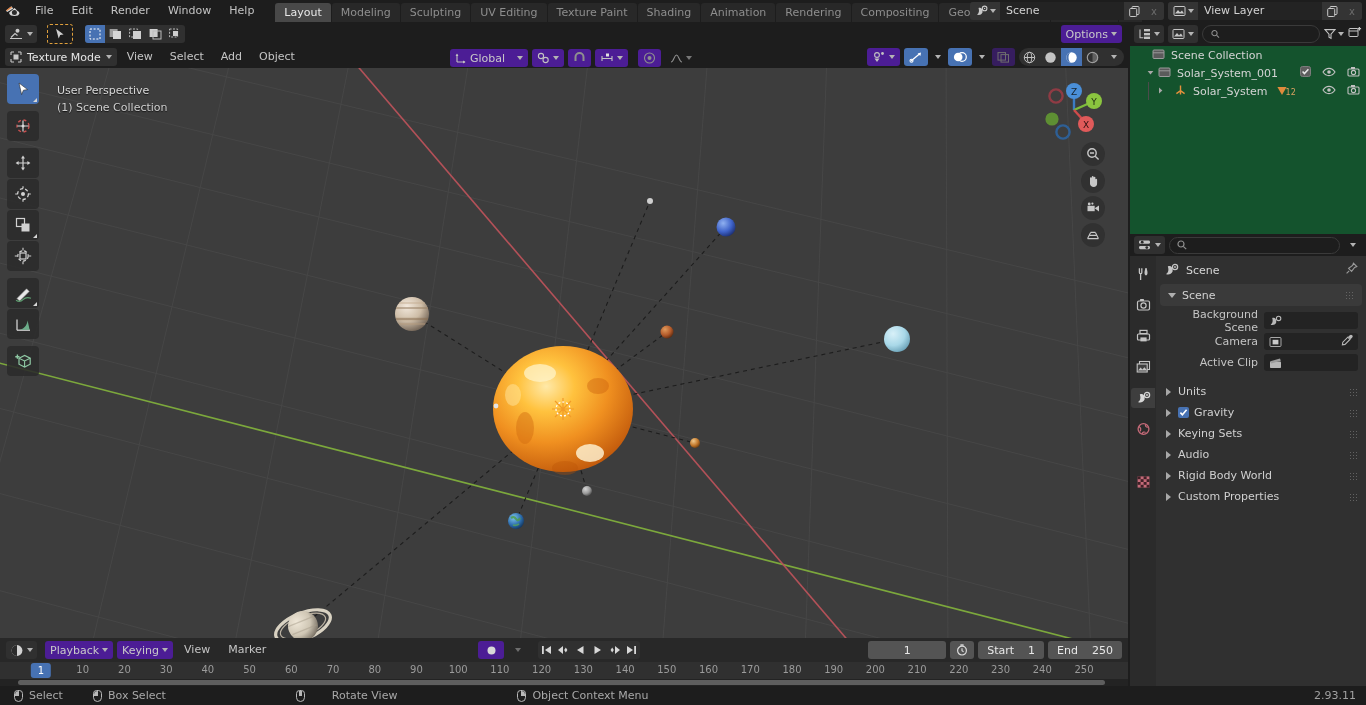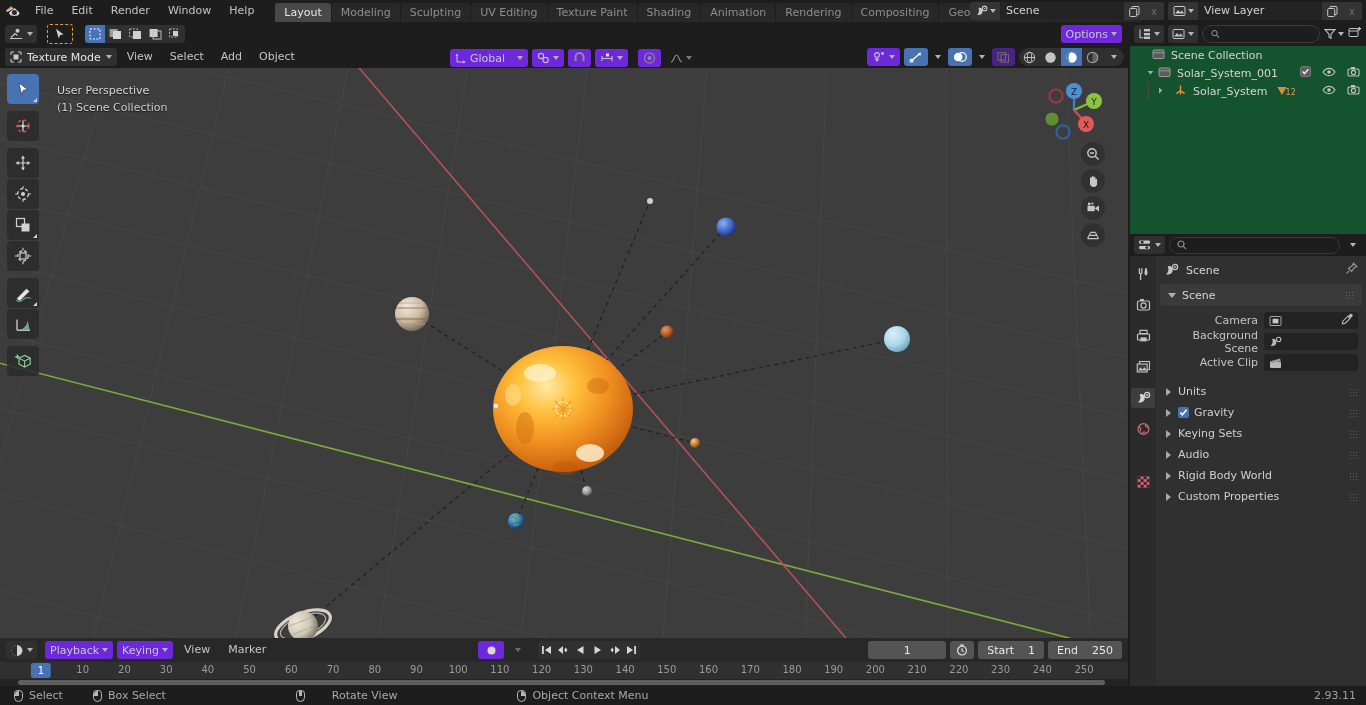--- a/index.html
+++ b/index.html
@@ -43,21 +43,21 @@
 
   
   .vp-header {
     position: absolute; top: 22px; left: 0; width: 1128px; height: 46px;
     background: #1d1d1d;
   }
   .vp-row1 { position: absolute; top: 0; left: 0; height: 24px; width: 1128px; display: flex; align-items: center; padding-left: 5px; gap: 4px; }
   .vp-row2 { position: absolute; top: 24px; left: 0; height: 22px; width: 1128px; display: flex; align-items: center; padding-left: 5px; gap: 3px; }
   .hbtn {
     height: 18px; display: flex; align-items: center; gap: 3px;
-    padding: 0 5px; background: #6d28d9; border-radius: 3px; color: #c9c9c9; font-size: 11px;
+    padding: 0 5px; background: #4c1d95; border-radius: 3px; color: #c9c9c9; font-size: 11px;
   }
   .hbtn.flat { background: transparent; }
   .hbtn.active { background: #4772b3; color: #fff; }
   .editor-type { background:#303030; border-radius:3px; height:18px; display:flex; align-items:center; padding:0 4px; gap:3px; }
   .seg { display: flex; background: #303030; border-radius: 3px; overflow: hidden; height: 18px; }
   .seg > div { width: 20px; height: 18px; display: flex; align-items: center; justify-content: center; }
   .seg > div.on { background: #4772b3; }
   .mode-sel { height:18px; display:flex; align-items:center; gap:5px; padding:0 5px; background:#303030; border-radius:3px; min-width:96px; }
   .menu-flat { padding: 0 7px; height:18px; line-height:18px; color:#c5c5c5; font-size:11px; }
   .vp-center { position:absolute; left:450px; top:3px; display:flex; align-items:center; gap:4px; }
@@ -1009,44 +1009,44 @@
       </div>
 
       <div class="panel-head">
         <span class="tri"></span>
         <span>Scene</span>
         <span class="grip"></span>
       </div>
 
       <div style="padding-top:4px;">
         <div class="prow">
+          <span class="plabel">Background Scene</span>
+          <span class="pfield">
+            <svg width="13" height="12" viewBox="0 0 13 12">
+                <path d="M1.6 9.6c2-1 2.6-4 1.6-6.6 2.6-1 4.6 1 4 4.6-1 2.6-4 3-5.6 2z" fill="#b8b8b8"></path>
+                <circle cx="9.6" cy="3.4" r="2.2" fill="none" stroke="#b8b8b8" stroke-width="1.1"></circle>
+              </svg>
+          </span>
+        </div>
+        <div class="prow">
           <span class="plabel">Camera</span>
           <span class="pfield">
             <svg width="13" height="12" viewBox="0 0 13 12">
                 <rect x="1" y="1.5" width="11" height="9" rx="1" fill="none" stroke="#a8a8a8"></rect>
                 <rect x="3.6" y="3.8" width="5.8" height="4.6" fill="#c8c8c8"></rect>
               </svg>
             <span style="position:absolute;right:5px;">
               <svg width="12" height="12" viewBox="0 0 12 12">
                   <path d="M8.8 1.2a1.7 1.7 0 0 1 2.4 2.4L9.6 5.2 7.2 2.8z" fill="#b8b8b8"></path>
                   <path d="M6.8 3.2 9 5.4 4 10.4l-2.6.4.4-2.6z" fill="none" stroke="#b8b8b8" stroke-width="1.1"></path>
                 </svg>
             </span>
           </span>
         </div>
         <div class="prow">
-          <span class="plabel">Background Scene</span>
-          <span class="pfield">
-            <svg width="13" height="12" viewBox="0 0 13 12">
-                <path d="M1.6 9.6c2-1 2.6-4 1.6-6.6 2.6-1 4.6 1 4 4.6-1 2.6-4 3-5.6 2z" fill="#b8b8b8"></path>
-                <circle cx="9.6" cy="3.4" r="2.2" fill="none" stroke="#b8b8b8" stroke-width="1.1"></circle>
-              </svg>
-          </span>
-        </div>
-        <div class="prow">
           <span class="plabel">Active Clip</span>
           <span class="pfield">
             <svg width="13" height="12" viewBox="0 0 13 12">
                 <rect x="1" y="4.6" width="11" height="6.4" rx=".8" fill="#b8b8b8"></rect>
                 <path d="M1.4 4.2 11 1.6l.8 2.2L2.2 6.4z" fill="#9c9c9c"></path>
               </svg>
           </span>
         </div>
       </div>
 

